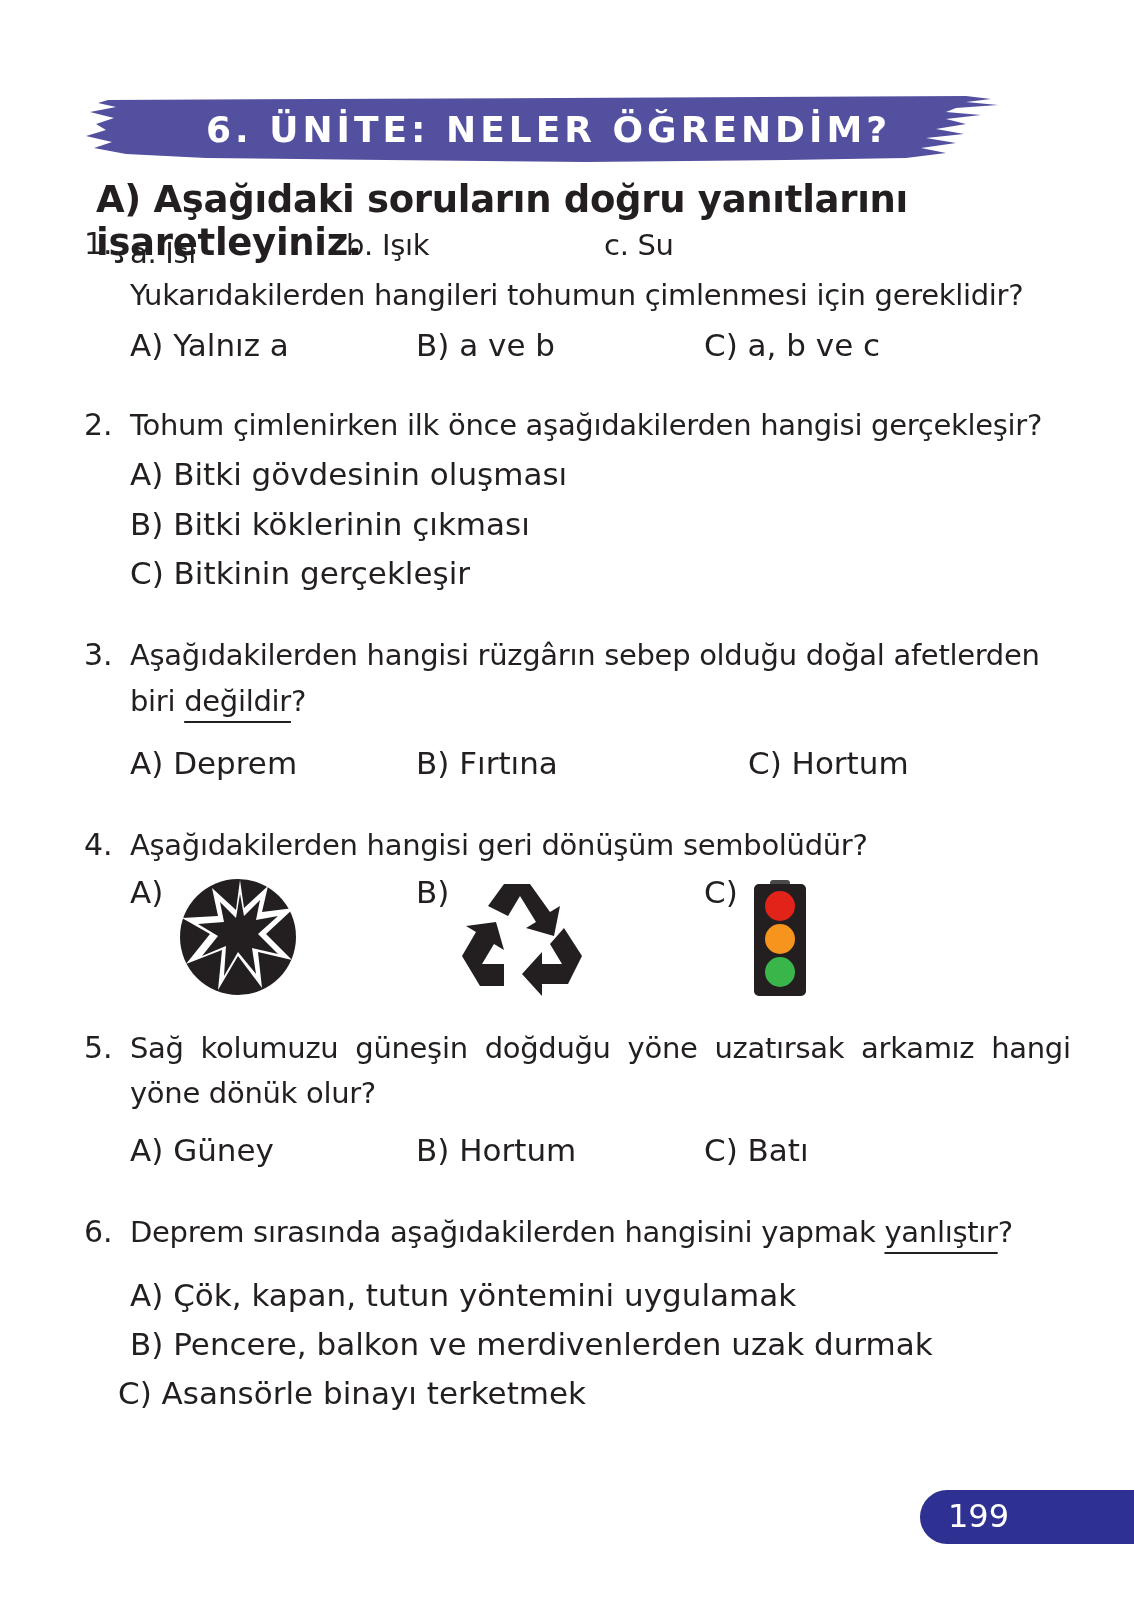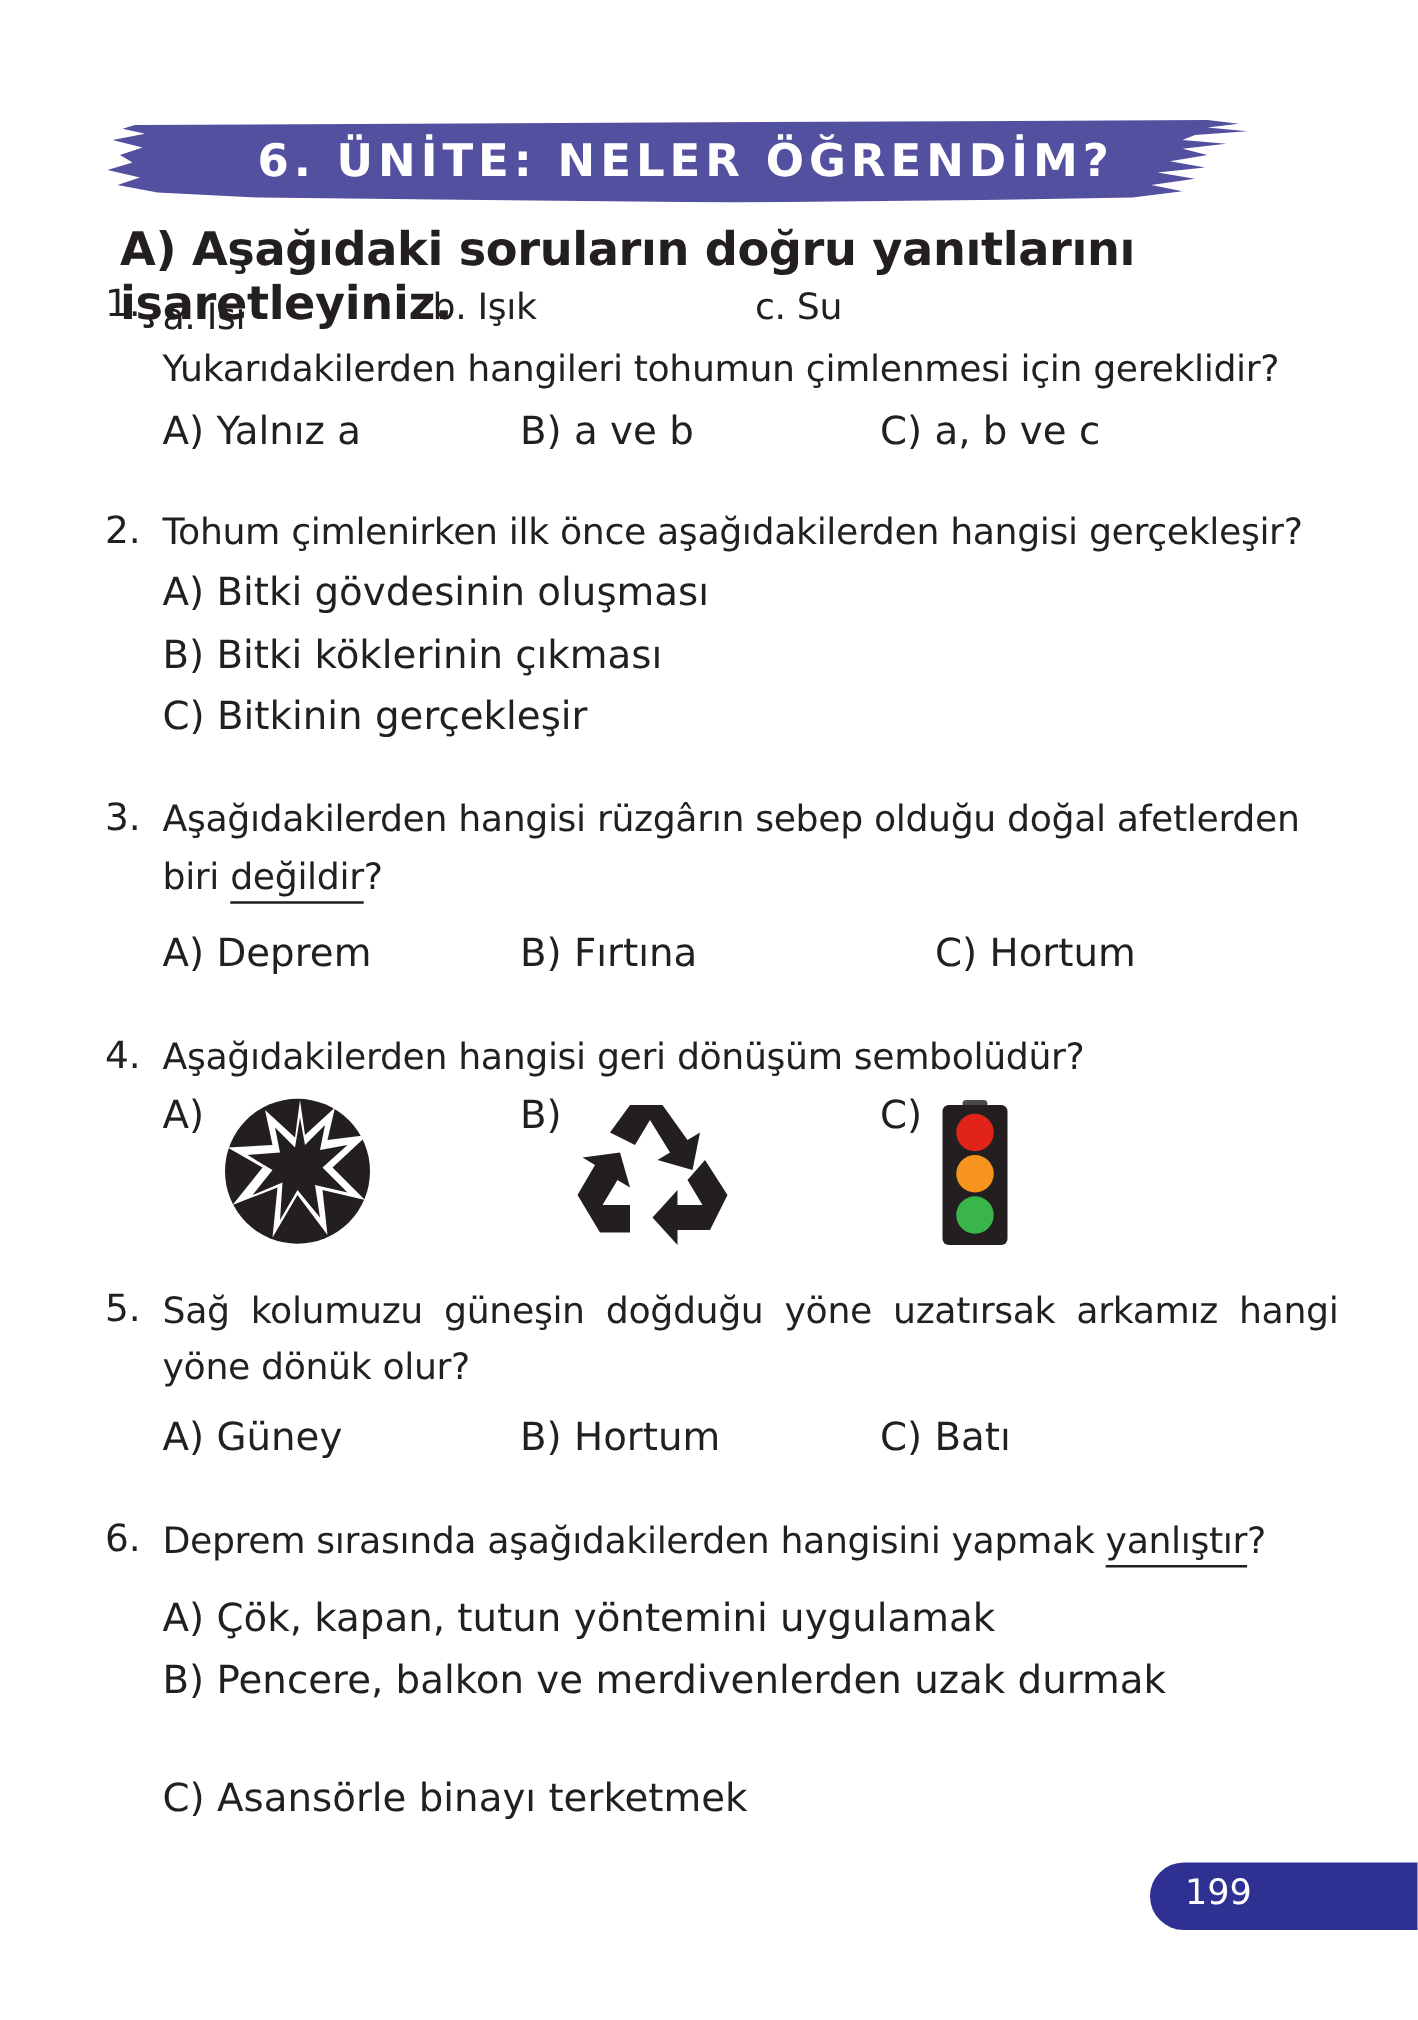--- a/index.html
+++ b/index.html
@@ -11,21 +11,21 @@
     display:flex; align-items:center; justify-content:center; padding-left:10px; box-sizing:border-box;
     color:#ffffff; font-size:36px; font-weight:bold; letter-spacing:4px; }
   .section-head { position:absolute; left:96px; top:178px; font-size:37px; font-weight:bold; letter-spacing:-0.3px; }
   .line { position:absolute; font-size:29px; white-space:nowrap; letter-spacing:-0.3px; }
   .num { position:absolute; left:84px; font-size:30px; }
   .opt { position:absolute; font-size:31px; white-space:nowrap; }
   .u { text-decoration:underline; text-underline-offset:10px; text-decoration-thickness:2px; }
   .icon { position:absolute; }
   .pagebadge { position:absolute; left:920px; top:1490px; width:214px; height:54px;
     background:#2e3192; border-radius:27px 0 0 27px; }
-  .pagenum { position:absolute; left:948px; top:1497px; color:#ffffff; font-size:28px; }
+  .pagenum { position:absolute; left:948px; top:1497px; color:#ffffff; font-size:32px; }
 </style>
 </head>
 <body>
 
 <div class="banner">
   <svg width="915" height="66" viewBox="0 0 915 66">
     <path d="M22 4 L880 0 L905 3 L880 6 L912 9 L870 12 L860 16 L895 19 L860 23 L880 28 L850 33 L878 38 L840 42 L870 47 L835 52 L860 57 L820 62 L700 64 L500 66 L300 64 L120 62 L40 58 L8 52 L26 46 L0 40 L20 34 L10 28 L28 22 L4 16 L30 11 L12 7 Z" fill="#5450a0"></path>
   </svg>
   <div class="banner-title">6. ÜNİTE: NELER ÖĞRENDİM?</div>
 </div>
@@ -86,16 +86,16 @@
 <div class="line" style="left:130px;top:1031px;word-spacing:8px;">Sağ kolumuzu güneşin doğduğu yöne uzatırsak arkamız hangi</div>
 <div class="line" style="left:130px;top:1076px;">yöne dönük olur?</div>
 <div class="opt" style="left:130px;top:1132px;">A) Güney</div>
 <div class="opt" style="left:416px;top:1132px;">B) Hortum</div>
 <div class="opt" style="left:704px;top:1132px;">C) Batı</div>
 
 <div class="num" style="top:1214px;">6.</div>
 <div class="line" style="left:130px;top:1215px;"><span>Deprem sırasında aşağıdakilerden hangisini yapmak </span><span class="u">yanlıştır</span><span>?</span></div>
 <div class="opt" style="left:130px;top:1277px;">A) Çök, kapan, tutun yöntemini uygulamak</div>
 <div class="opt" style="left:130px;top:1326px;">B) Pencere, balkon ve merdivenlerden uzak durmak</div>
-<div class="opt" style="left:130px;top:1375px;margin-top:46px;">C) Asansörle binayı terketmek</div>
+<div class="opt" style="left:118px;top:1375px;">C) Asansörle binayı terketmek</div>
 
 <div class="pagebadge"></div>
 <div class="pagenum">199</div>
 
 </body></html>

